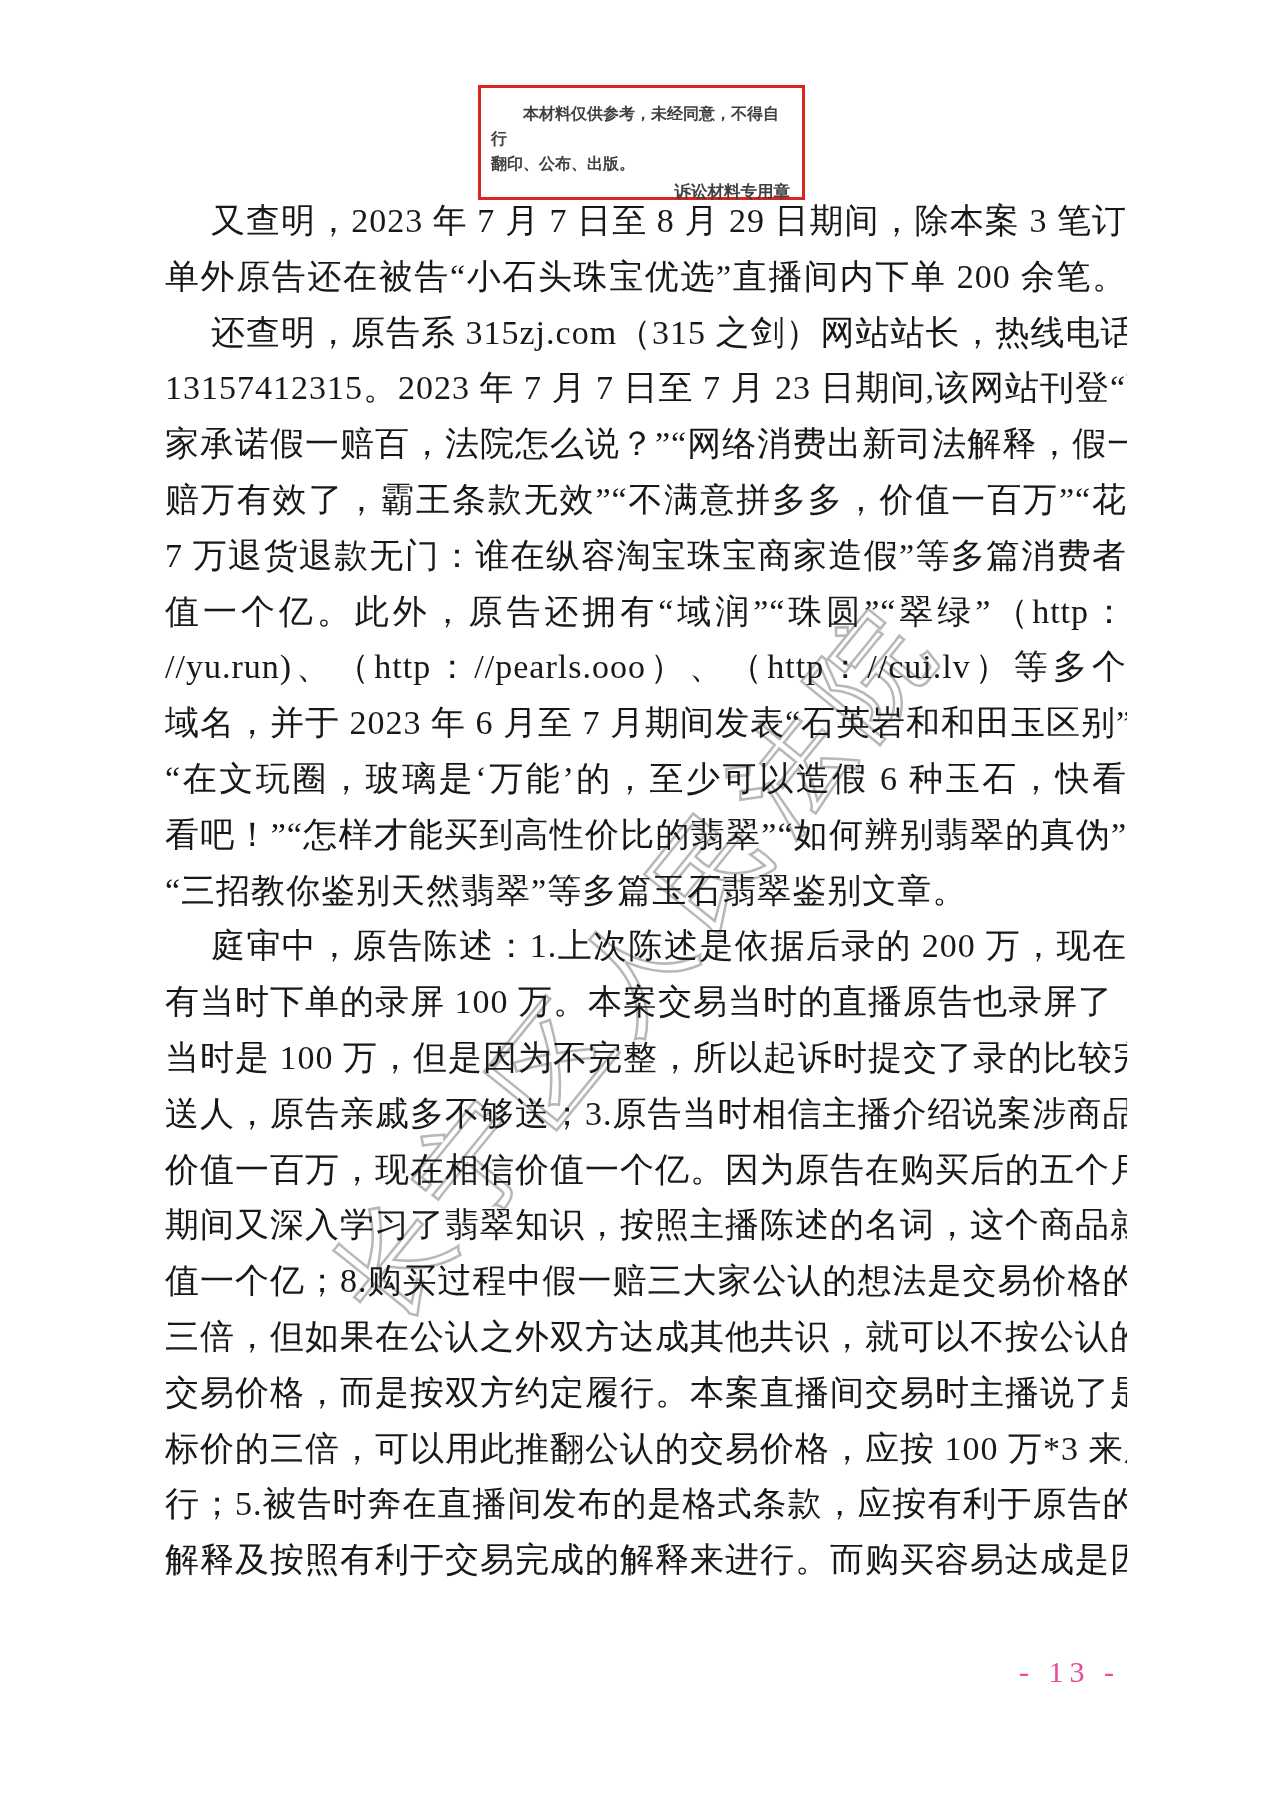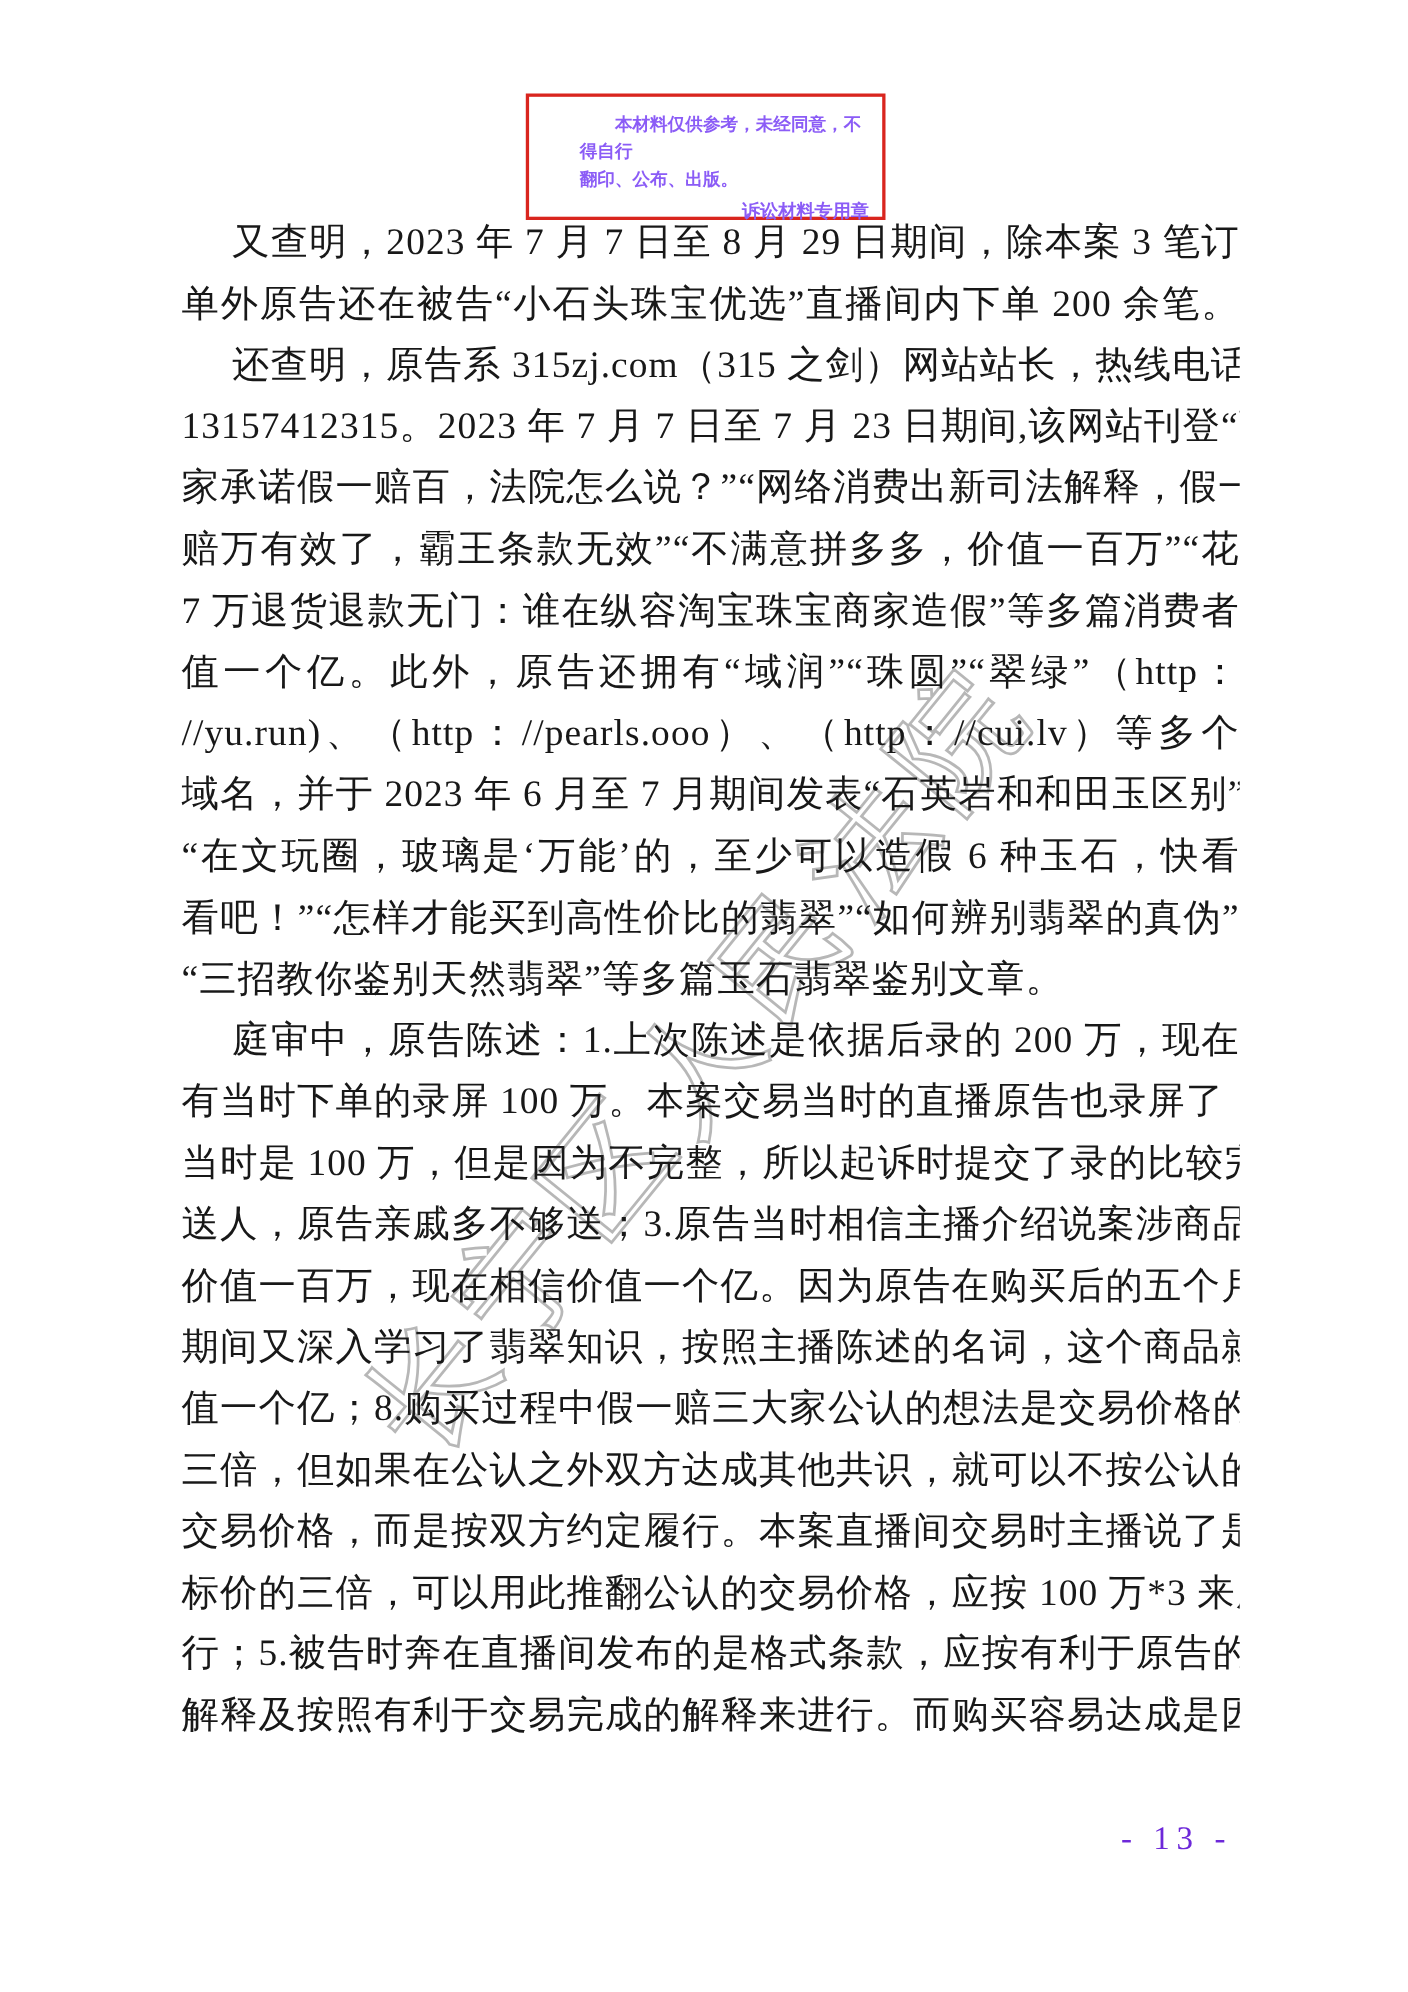--- a/index.html
+++ b/index.html
@@ -35,25 +35,24 @@
 
   
   .stamp {
     position: absolute;
     left: 478px;
     top: 85px;
     width: 327px;
     height: 115px;
     border: 3px solid #d9251e;
     box-sizing: border-box;
-    color: #8b5cf6;
+    color: #404040;
     font-weight: bold;
     font-size: 16px;
     line-height: 25px;
-    padding-left: 36px;
   }
   .stamp .s1 { padding: 13px 12px 0 10px; text-indent: 32px; }
   .stamp .s2 { padding: 0 12px 0 10px; }
   .stamp .s3 { padding: 3px 12px 0 10px; text-align: right; font-size: 16.5px; }
 
   
   .body-text {
     position: absolute;
     left: 145px;
     top: 193px;
@@ -74,21 +73,21 @@
   }
   .line.indent { padding-left: 46px; }
   .line.para-end { text-align-last: left; white-space: normal; }
 
   .page-number {
     position: absolute;
     right: 160px;
     top: 1655px;
     font-size: 30px;
     letter-spacing: 6px;
-    color: #6d28d9;
+    color: #ec4899;
   }
 </style>
 </head>
 <body>
 
 <div class="page">
 
   <div class="watermark">长宁区人民法院</div>
 
   <div class="stamp">

